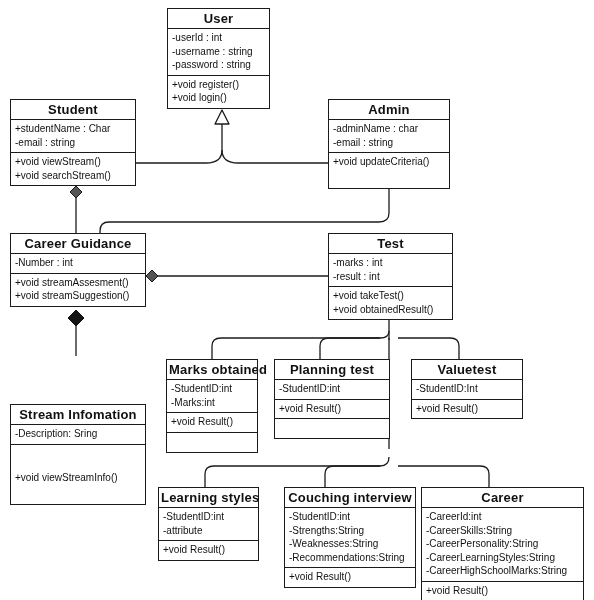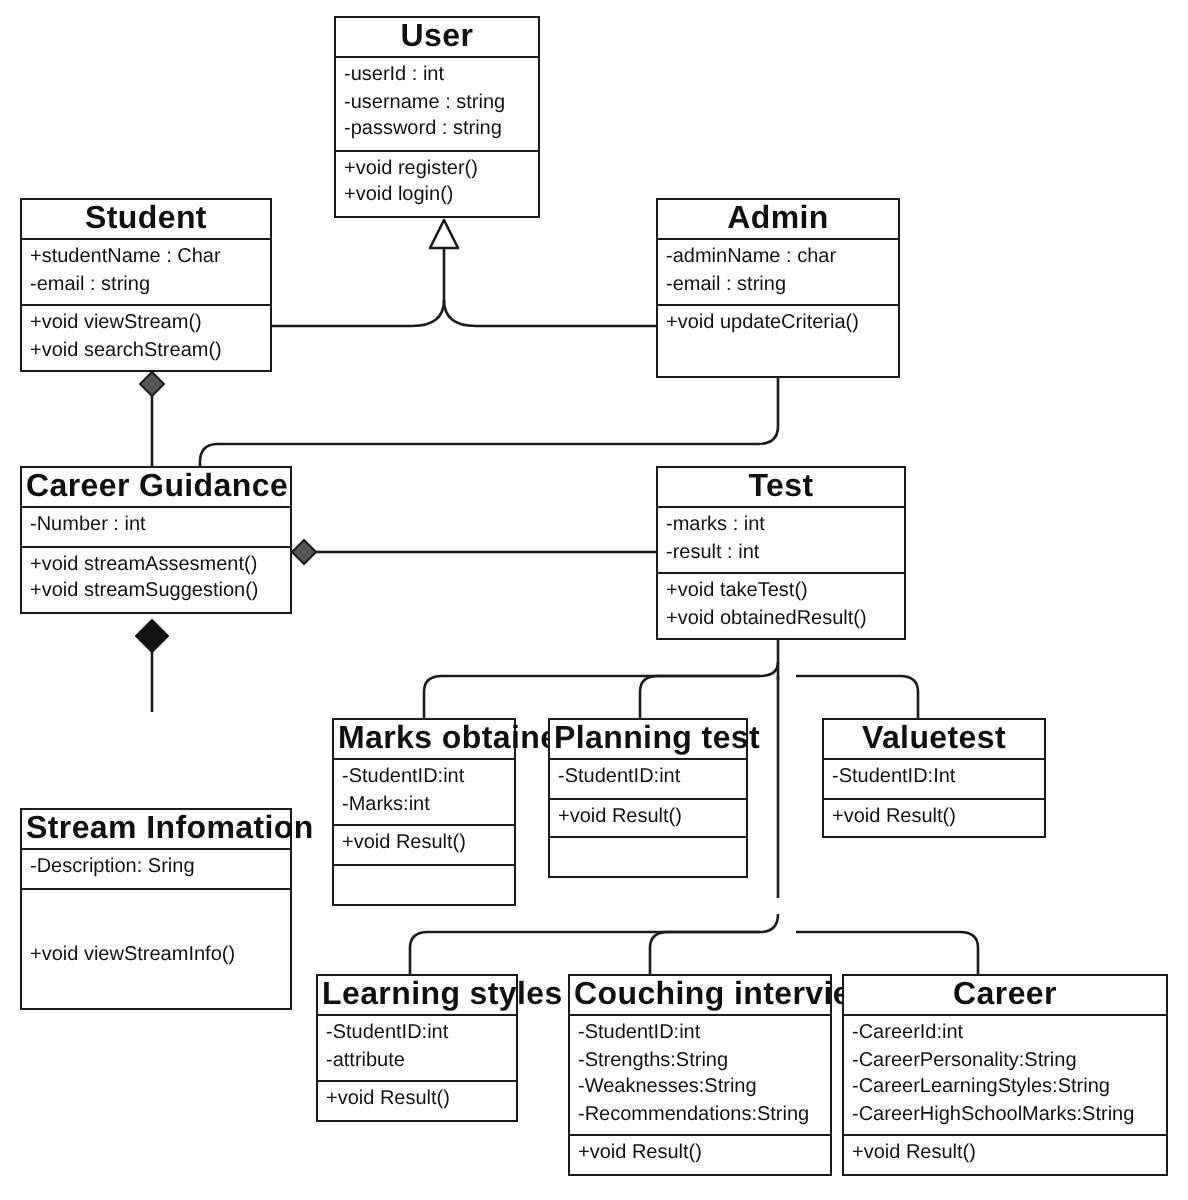--- a/index.html
+++ b/index.html
@@ -15,21 +15,21 @@
   .cls{
     position:absolute;
     box-sizing:border-box;
     border:1.2px solid #1b1b1b;
     background:#ffffff;
     z-index:5;
   }
   .cls .title{
     text-align:center;
     font-weight:bold;
-    font-size:16px;
+    font-size:13px;
     color:#101010;
     padding:3px 2px 3px 2px;
     border-bottom:1.2px solid #1b1b1b;
     letter-spacing:.2px;
     line-height:13px;
     white-space:nowrap;
   }
   .cls .compart{
     padding:2px 4px 3px 4px;
     border-bottom:1.2px solid #1b1b1b;
@@ -160,21 +160,21 @@
     <div class="compart">
       <div class="row">-StudentID:int</div>
       <div class="row">-Marks:int</div>
     </div>
     <div class="compart">
       <div class="row">+void Result()</div>
     </div>
     <div class="compart pad"></div>
   </div>
 
-  <div class="cls" style="left:274px;top:359px;width:100px;">
+  <div class="cls" style="left:274px;top:359px;width:116px;">
     <div class="title">Planning test</div>
     <div class="compart">
       <div class="row">-StudentID:int</div>
     </div>
     <div class="compart">
       <div class="row">+void Result()</div>
     </div>
     <div class="compart pad"></div>
   </div>
 
@@ -209,20 +209,21 @@
     </div>
     <div class="compart">
       <div class="row">+void Result()</div>
     </div>
   </div>
 
   <div class="cls" style="left:421px;top:487px;width:163px;">
     <div class="title">Career</div>
     <div class="compart">
       <div class="row">-CareerId:int</div>
+      <div class="row">-CareerSkills:String</div>
       <div class="row">-CareerPersonality:String</div>
       <div class="row">-CareerLearningStyles:String</div>
       <div class="row">-CareerHighSchoolMarks:String</div>
     </div>
     <div class="compart">
       <div class="row">+void Result()</div>
     </div>
   </div>
 
 </div>

